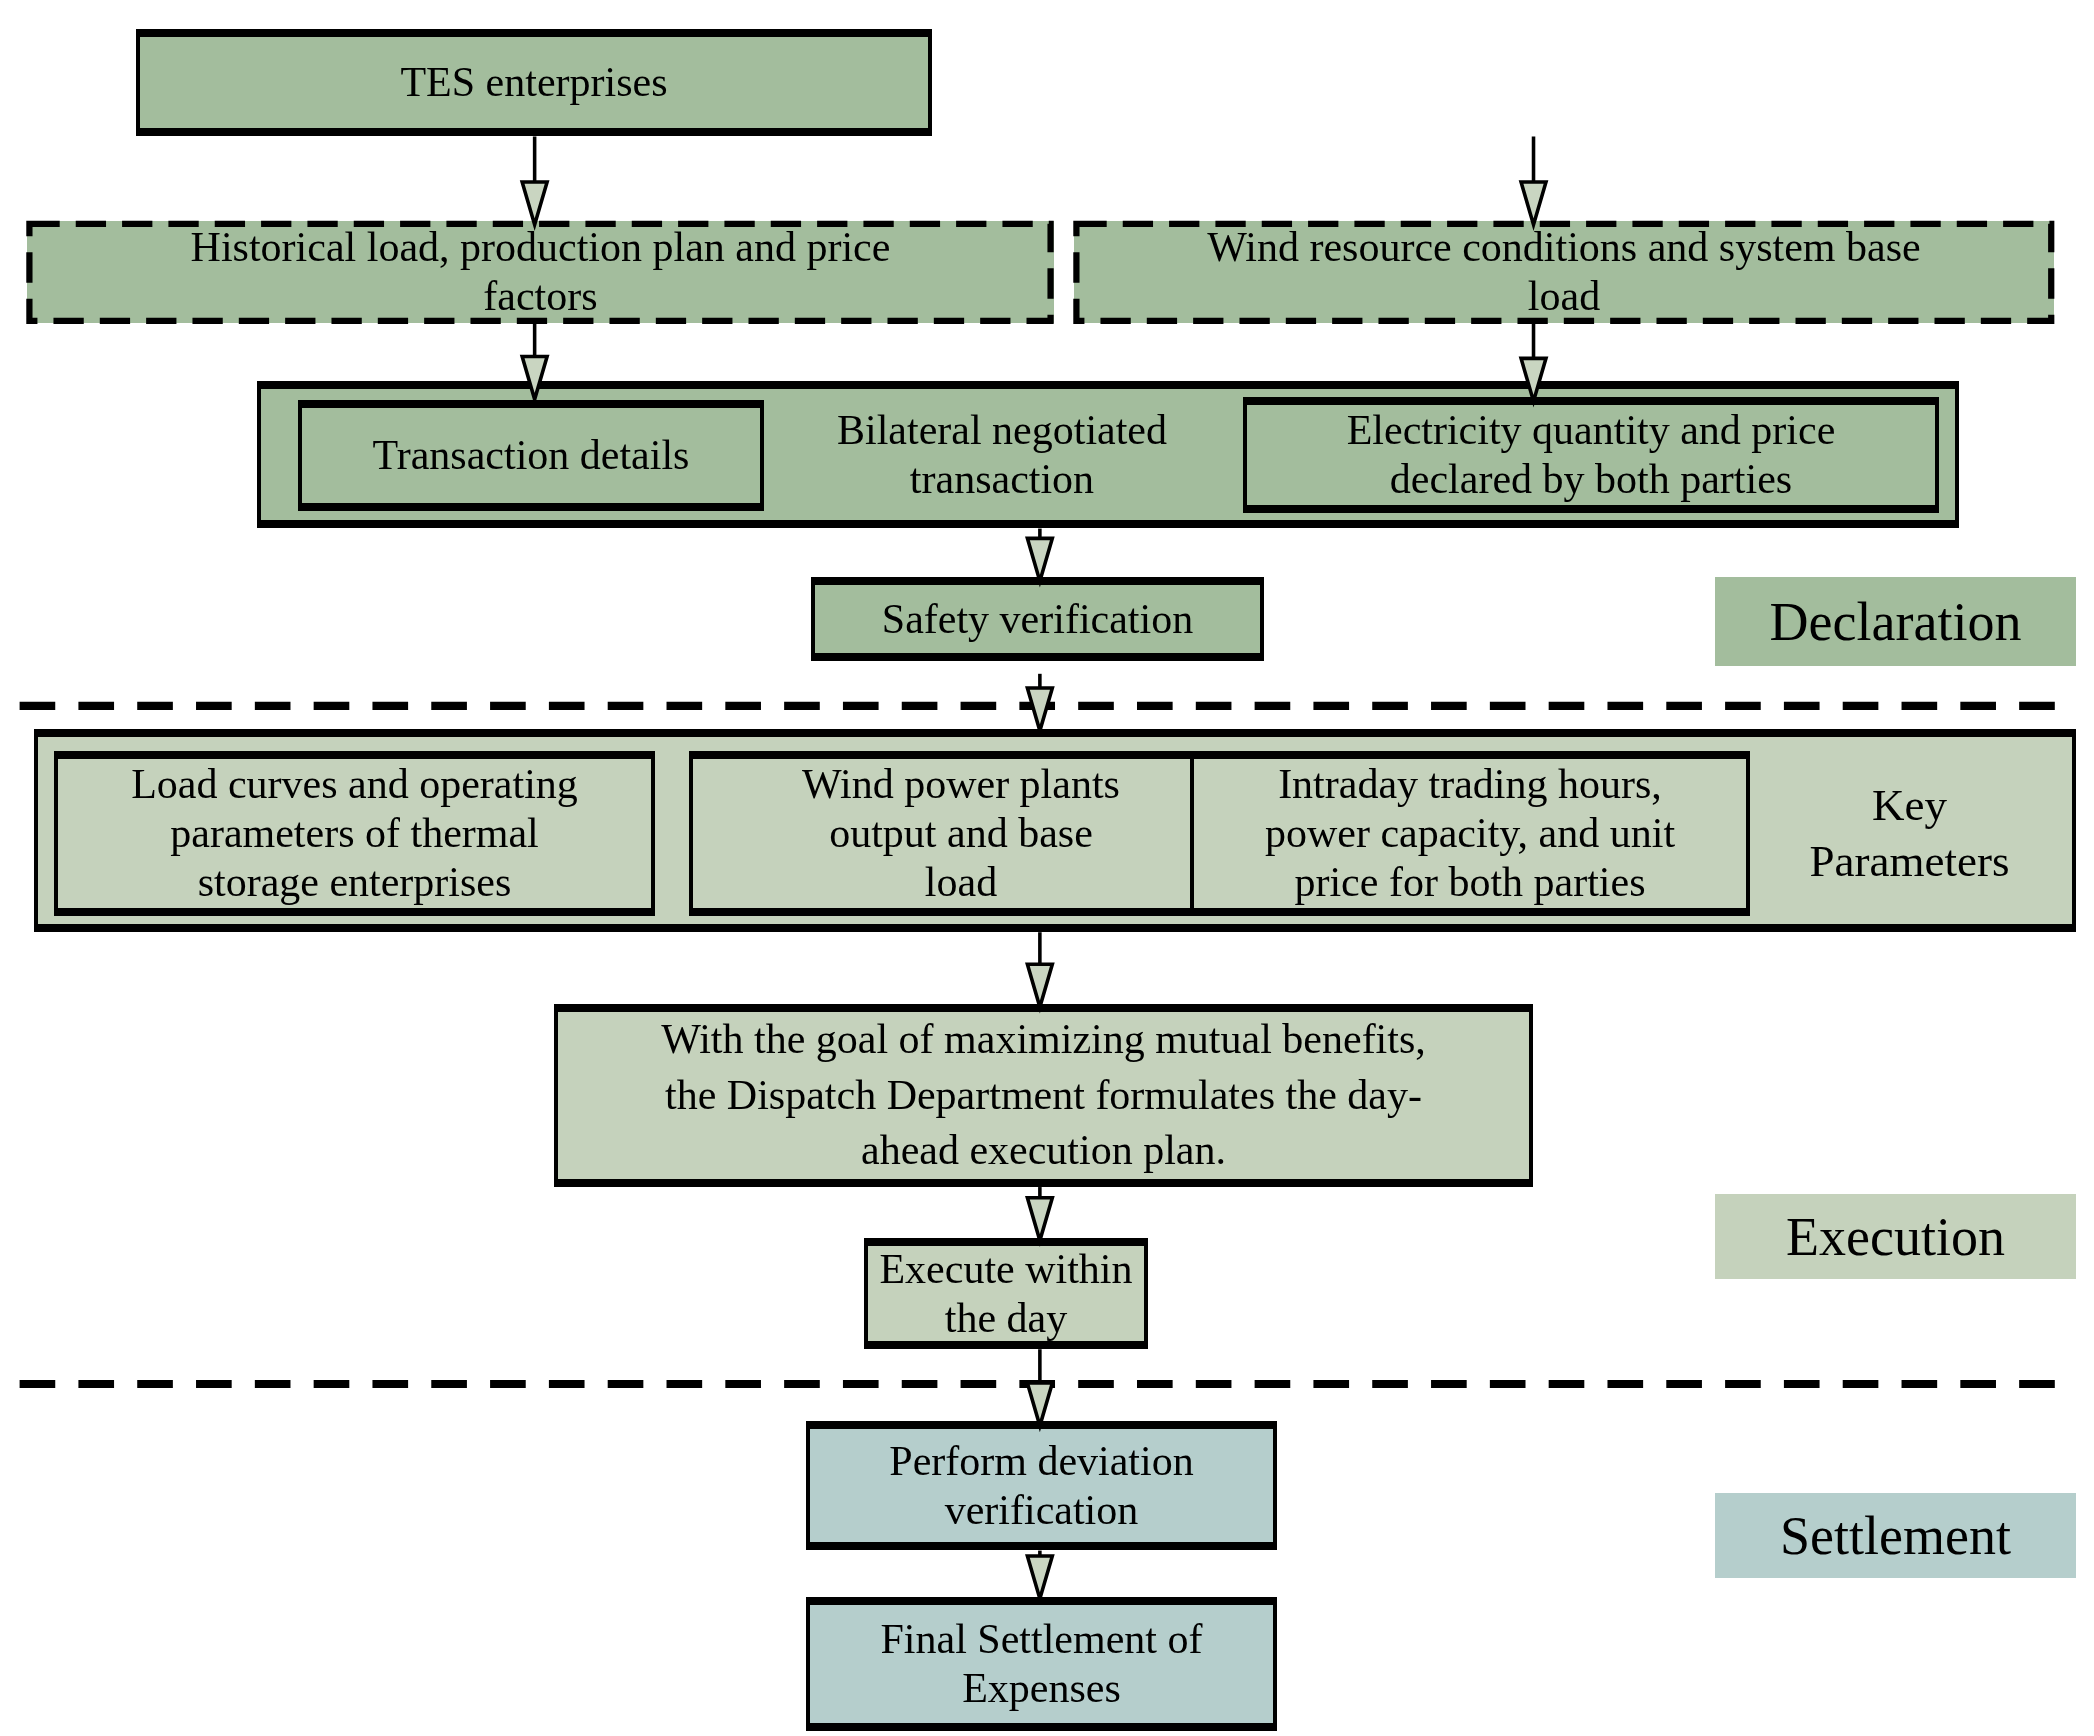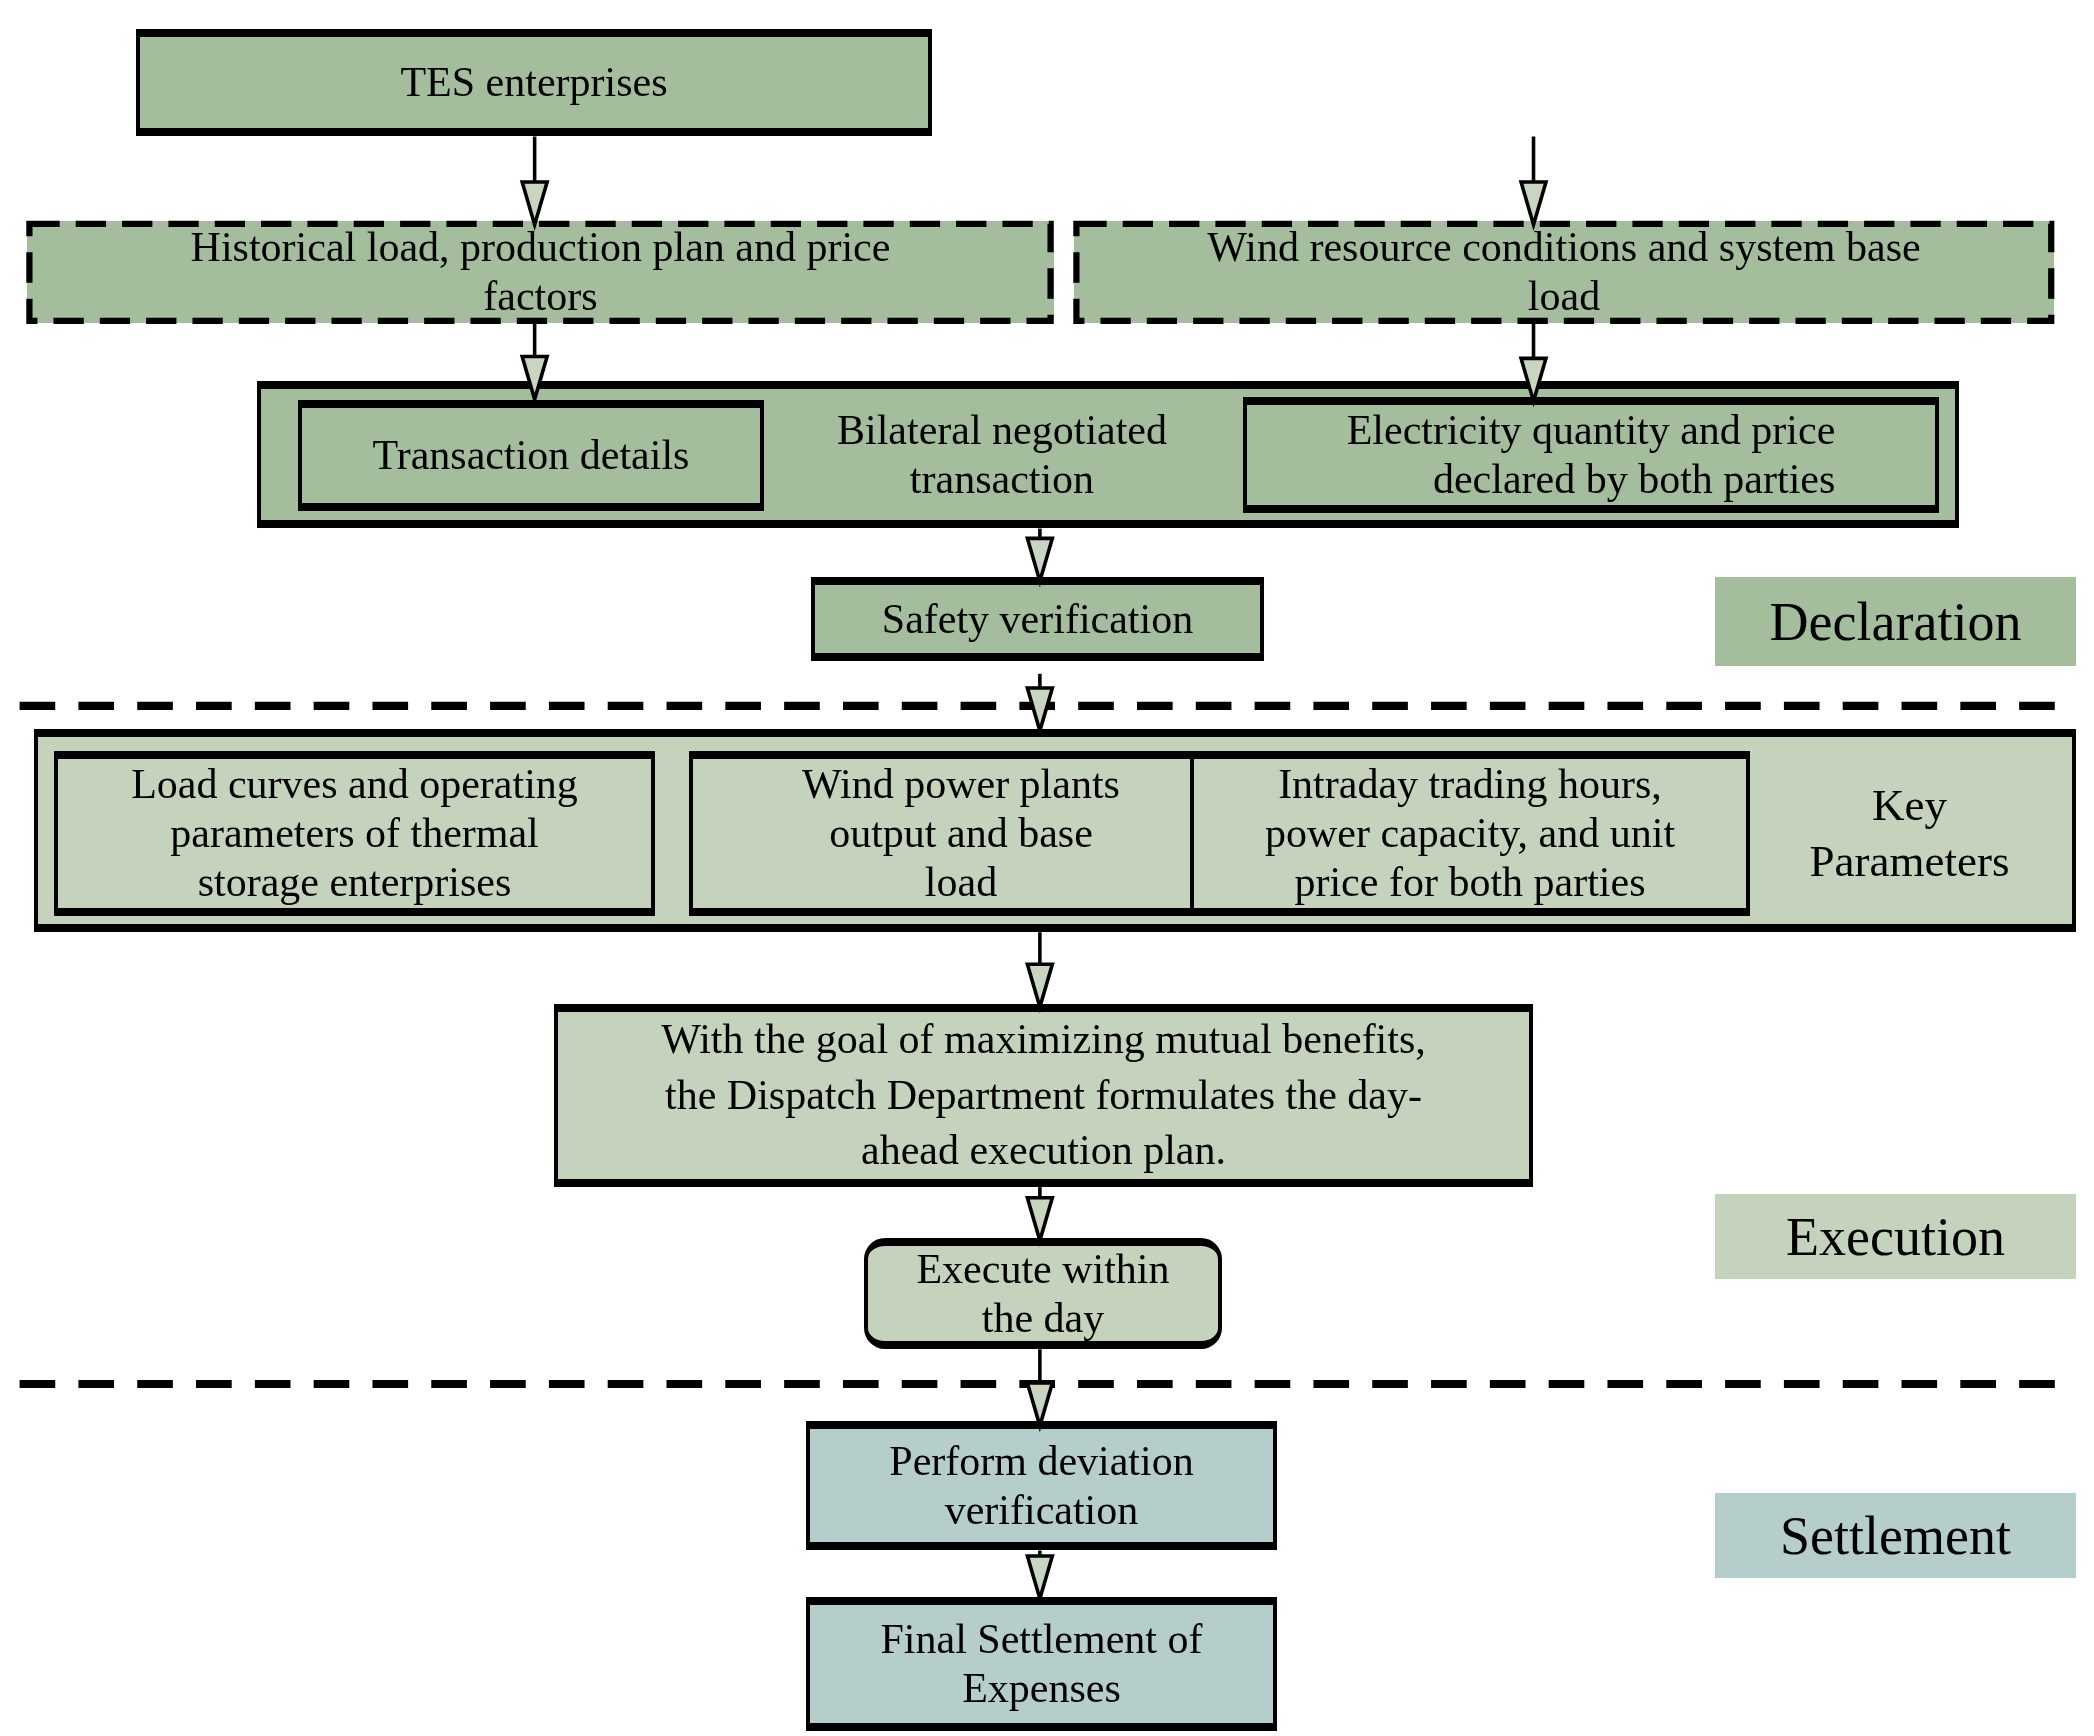--- a/index.html
+++ b/index.html
@@ -47,21 +47,21 @@
 
   <div class="box" style="left: 298px; top: 400px; width: 466px; height: 111px; background-color: rgb(163, 189, 157);">
     <span class="txt">Transaction details</span>
   </div>
 
   <div class="box nob" style="left:775px;top:392px;width:454px;height:125px;background:transparent;">
     <span class="txt">Bilateral negotiated
 transaction</span>
   </div>
 
-  <div class="box" style="left: 1243px; top: 397px; width: 696px; height: 116px; background-color: rgb(163, 189, 157); text-align: right;">
+  <div class="box" style="left: 1243px; top: 397px; width: 696px; height: 116px; background-color: rgb(163, 189, 157);">
     <span class="txt">Electricity quantity and price
 declared by both parties</span>
   </div>
 
   <div class="box" style="left: 811px; top: 577px; width: 453px; height: 84px; background-color: rgb(163, 189, 157);">
     <span class="txt">Safety verification</span>
   </div>
 
   <div class="box nob" style="left: 1715px; top: 577px; width: 361px; height: 89px; background-color: rgb(163, 189, 157);">
     <span class="label-txt">Declaration</span>
@@ -91,21 +91,21 @@
     <span class="txt kp-txt">Key
 Parameters</span>
   </div>
 
   <div class="box" style="left: 554px; top: 1004px; width: 979px; height: 183px; background-color: rgb(197, 210, 188);">
     <span class="txt lh-lg">With the goal of maximizing mutual benefits,
 the Dispatch Department formulates the day-
 ahead execution plan.</span>
   </div>
 
-  <div class="box" style="left: 864px; top: 1238px; width: 358px; height: 111px; background-color: rgb(197, 210, 188); border-radius: 21px;">
+  <div class="box" style="left: 864px; top: 1238px; width: 284px; height: 111px; background-color: rgb(197, 210, 188);">
     <span class="txt">Execute within
 the day</span>
   </div>
 
   <div class="box nob" style="left: 1715px; top: 1194px; width: 361px; height: 85px; background-color: rgb(197, 210, 188);">
     <span class="label-txt">Execution</span>
   </div>
 
   <div class="box" style="left: 806px; top: 1421px; width: 471px; height: 129px; background-color: rgb(181, 206, 204);">
     <span class="txt">Perform deviation

